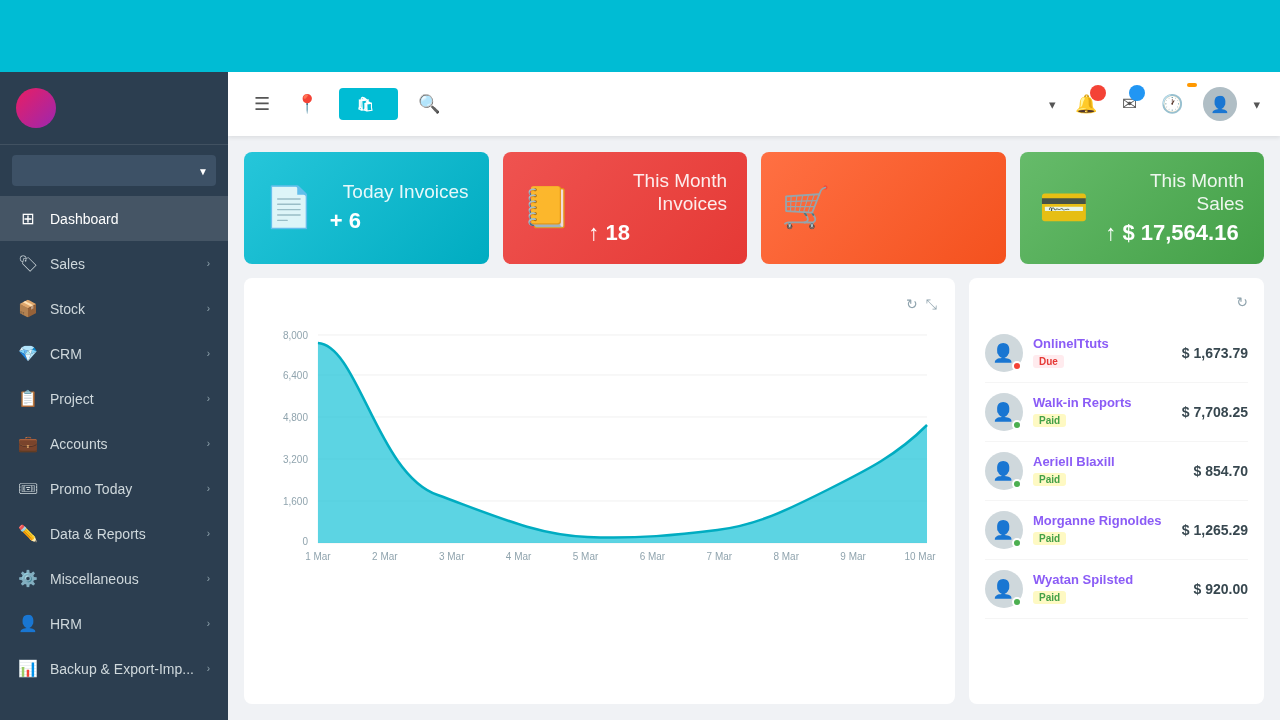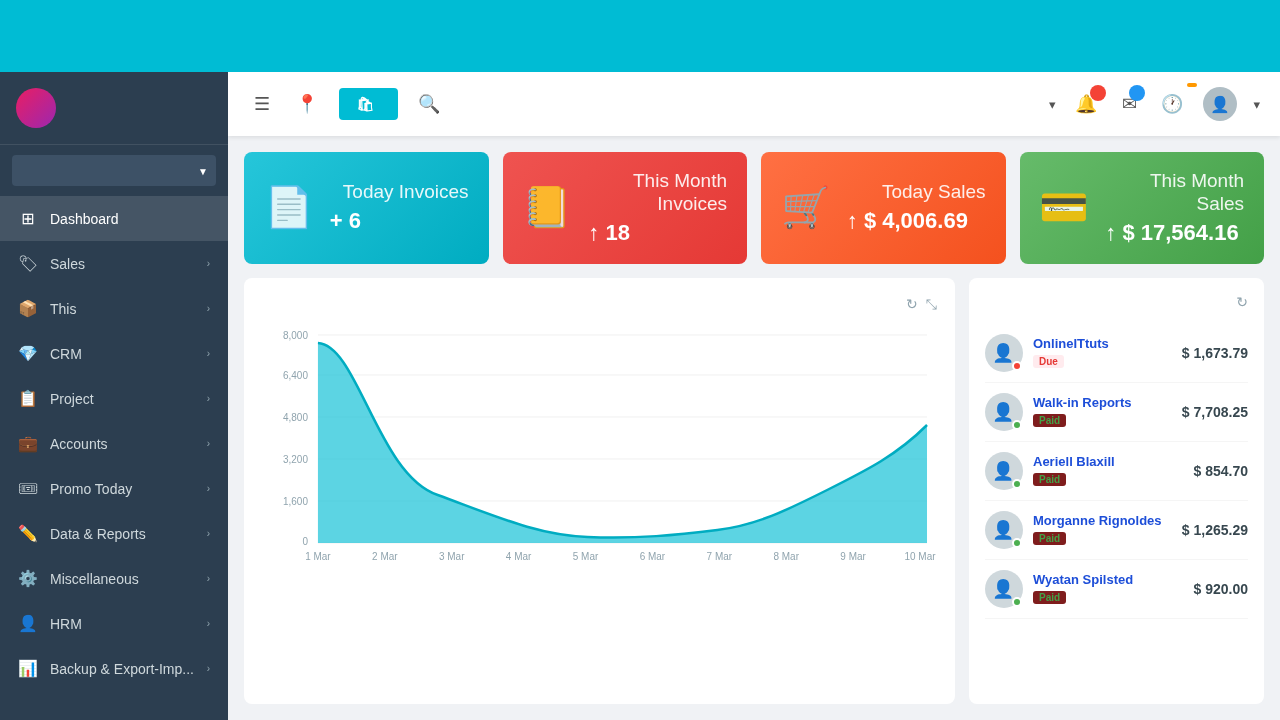--- a/index.html
+++ b/index.html
@@ -427,34 +427,34 @@
     .buyer-status-dot.green { background: #4caf50; }
     .buyer-status-dot.red { background: #f44336; }
 
     .buyer-info {
       flex: 1;
     }
 
     .buyer-name {
       font-size: 13px;
       font-weight: 600;
-      color: #1d4ed8;
+      color: #8b5cf6;
     }
 
     .buyer-badge {
       font-size: 10px;
       font-weight: bold;
       padding: 1px 6px;
       border-radius: 3px;
       margin-top: 3px;
       display: inline-block;
     }
 
     .buyer-badge.due { background: #ffebee; color: #e53935; }
-    .buyer-badge.paid { background: #7f1d1d; color: #43a047; text-align: center; }
+    .buyer-badge.paid { background: #fef9c3; color: #43a047; text-align: center; }
 
     .buyer-amount {
       font-size: 14px;
       font-weight: 700;
       color: #37474f;
     }
 
     .y-label {
       font-size: 10px;
       fill: #90a4ae;
@@ -500,21 +500,21 @@
           <div class="nav-item">
       <div class="nav-item-left">
         <span class="nav-icon">🏷</span>
         <span>Sales</span>
       </div>
       <span class="nav-chevron">›</span>
     </div>
           <div class="nav-item">
       <div class="nav-item-left">
         <span class="nav-icon">📦</span>
-        <span>This</span>
+        <span>Stock</span>
       </div>
       <span class="nav-chevron">›</span>
     </div>
           <div class="nav-item">
       <div class="nav-item-left">
         <span class="nav-icon">💎</span>
         <span>CRM</span>
       </div>
       <span class="nav-chevron">›</span>
     </div>
@@ -625,24 +625,20 @@
     </div>
           <div class="stat-card red">
       <div class="stat-icon">📒</div>
       <div class="stat-info">
         <div class="stat-label">This Month Invoices</div>
         <div class="stat-value">↑ 18</div>
       </div>
     </div>
           <div class="stat-card orange">
       <div class="stat-icon">🛒</div>
-      <div class="stat-info">
-        <div class="stat-label">Today Sales</div>
-        <div class="stat-value">↑ $ 4,006.69</div>
-      </div>
     </div>
           <div class="stat-card green">
       <div class="stat-icon">💳</div>
       <div class="stat-info">
         <div class="stat-label">This Month Sales</div>
         <div class="stat-value">↑ $ 17,564.16</div>
       </div>
     </div>
         </div>
 

